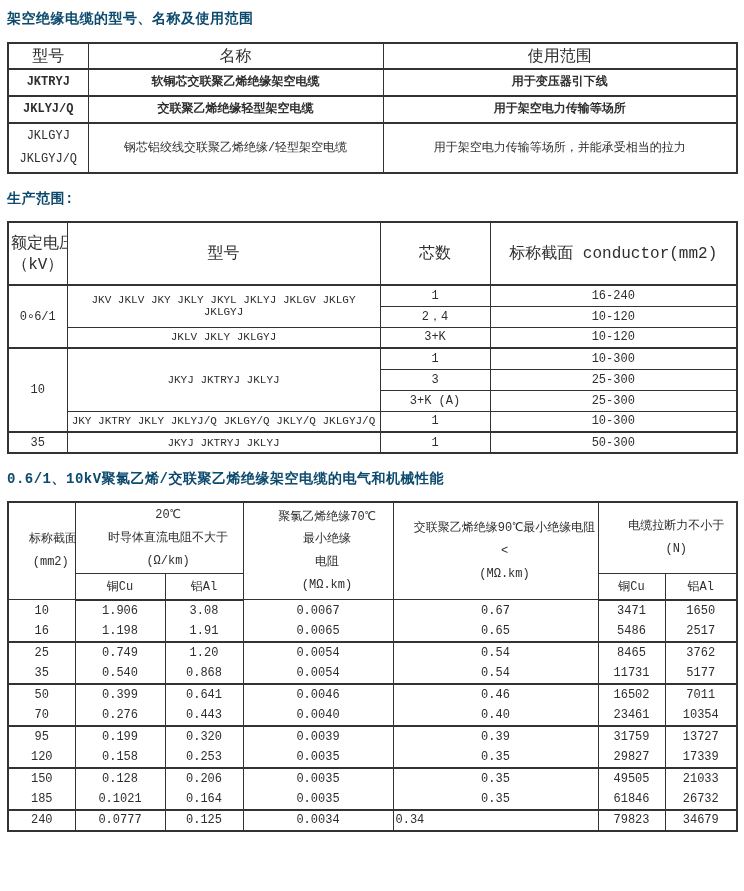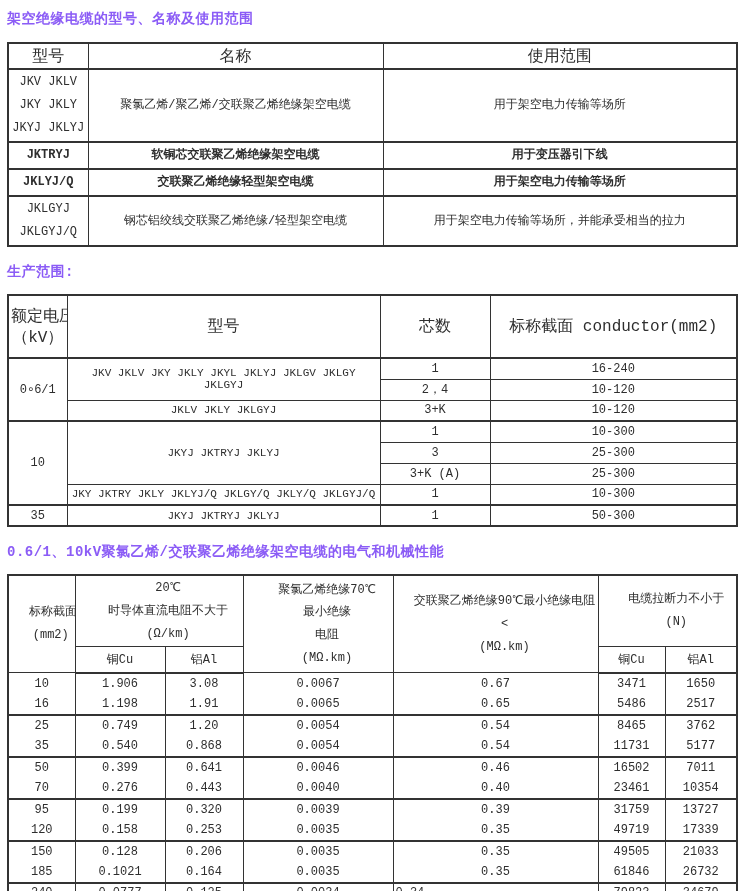--- a/index.html
+++ b/index.html
@@ -7,21 +7,21 @@
     width:744px;
     box-sizing:border-box;
     padding:8px 7px;
     color:#2e2e2e;
     font-family:"Liberation Mono","DejaVu Sans Mono",monospace;
     font-size:12px;
   }
   .sec-title {
     font-weight:bold;
     font-size:14px;
-    color:#8b5cf6;
+    color:#0c4a6e;
     margin:2px 0 14px 0;
     letter-spacing:0.5px;
   }
   .sec-title.mid { margin-top:16px; margin-bottom:13px; }
   table {
     border-collapse:collapse;
     table-layout:fixed;
     width:729px;
     border:2px solid #333333;
     margin-bottom:4px;
@@ -74,27 +74,20 @@
       <col style="width:354px">
     </colgroup>
   <thead>
     <tr class="hb">
       <th>型号</th>
       <th>名称</th>
       <th>使用范围</th>
     </tr>
   </thead>
   <tbody>
-    <tr class="r1">
-      <td>JKV JKLV
-JKY JKLY
-JKYJ JKLYJ</td>
-      <td>聚氯乙烯/聚乙烯/交联聚乙烯绝缘架空电缆</td>
-      <td>用于架空电力传输等场所</td>
-    </tr>
     <tr class="r2">
       <td>JKTRYJ</td>
       <td>软铜芯交联聚乙烯绝缘架空电缆</td>
       <td>用于变压器引下线</td>
     </tr>
     <tr class="r3">
       <td>JKLYJ/Q</td>
       <td>交联聚乙烯绝缘轻型架空电缆</td>
       <td>用于架空电力传输等场所</td>
     </tr>
@@ -265,21 +258,21 @@
     <td>0.39</td>
     <td>31759</td>
     <td>13727</td>
   </tr>
       <tr>
     <td>120</td>
     <td>0.158</td>
     <td>0.253</td>
     <td>0.0035</td>
     <td>0.35</td>
-    <td>49719</td>
+    <td>29827</td>
     <td>17339</td>
   </tr>
       <tr class="sep">
     <td>150</td>
     <td>0.128</td>
     <td>0.206</td>
     <td>0.0035</td>
     <td>0.35</td>
     <td>49505</td>
     <td>21033</td>

